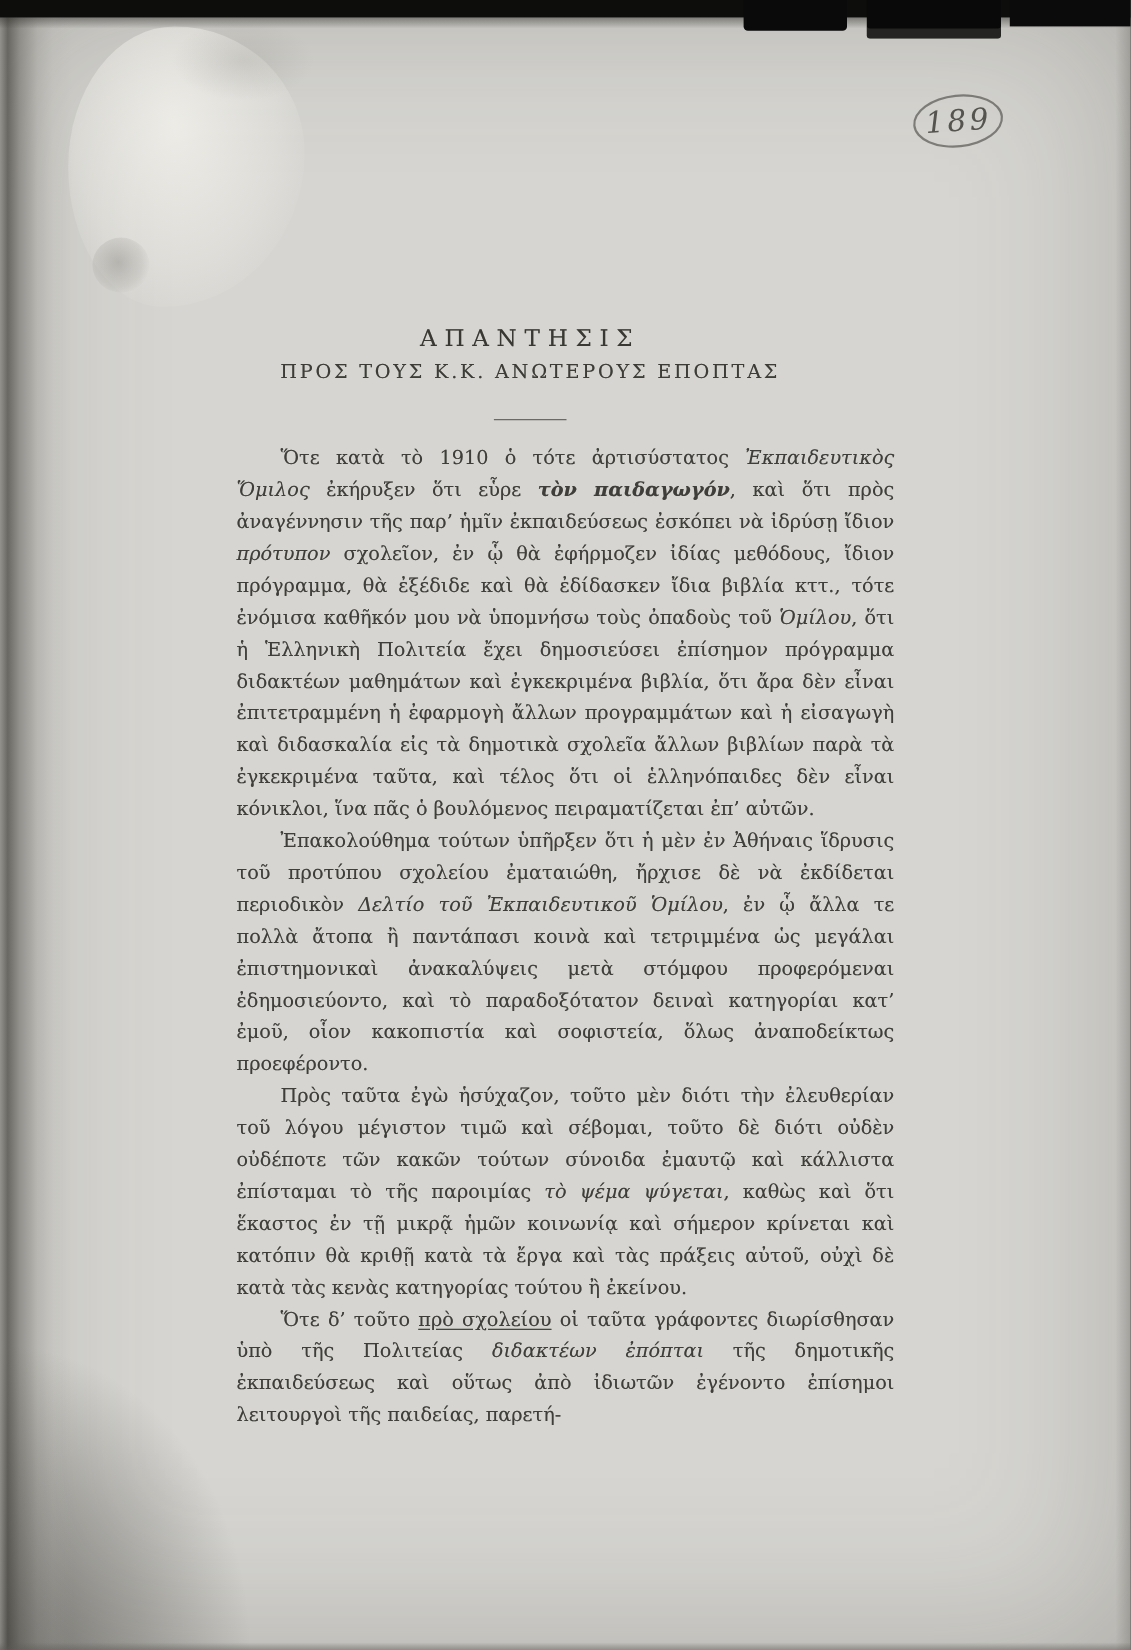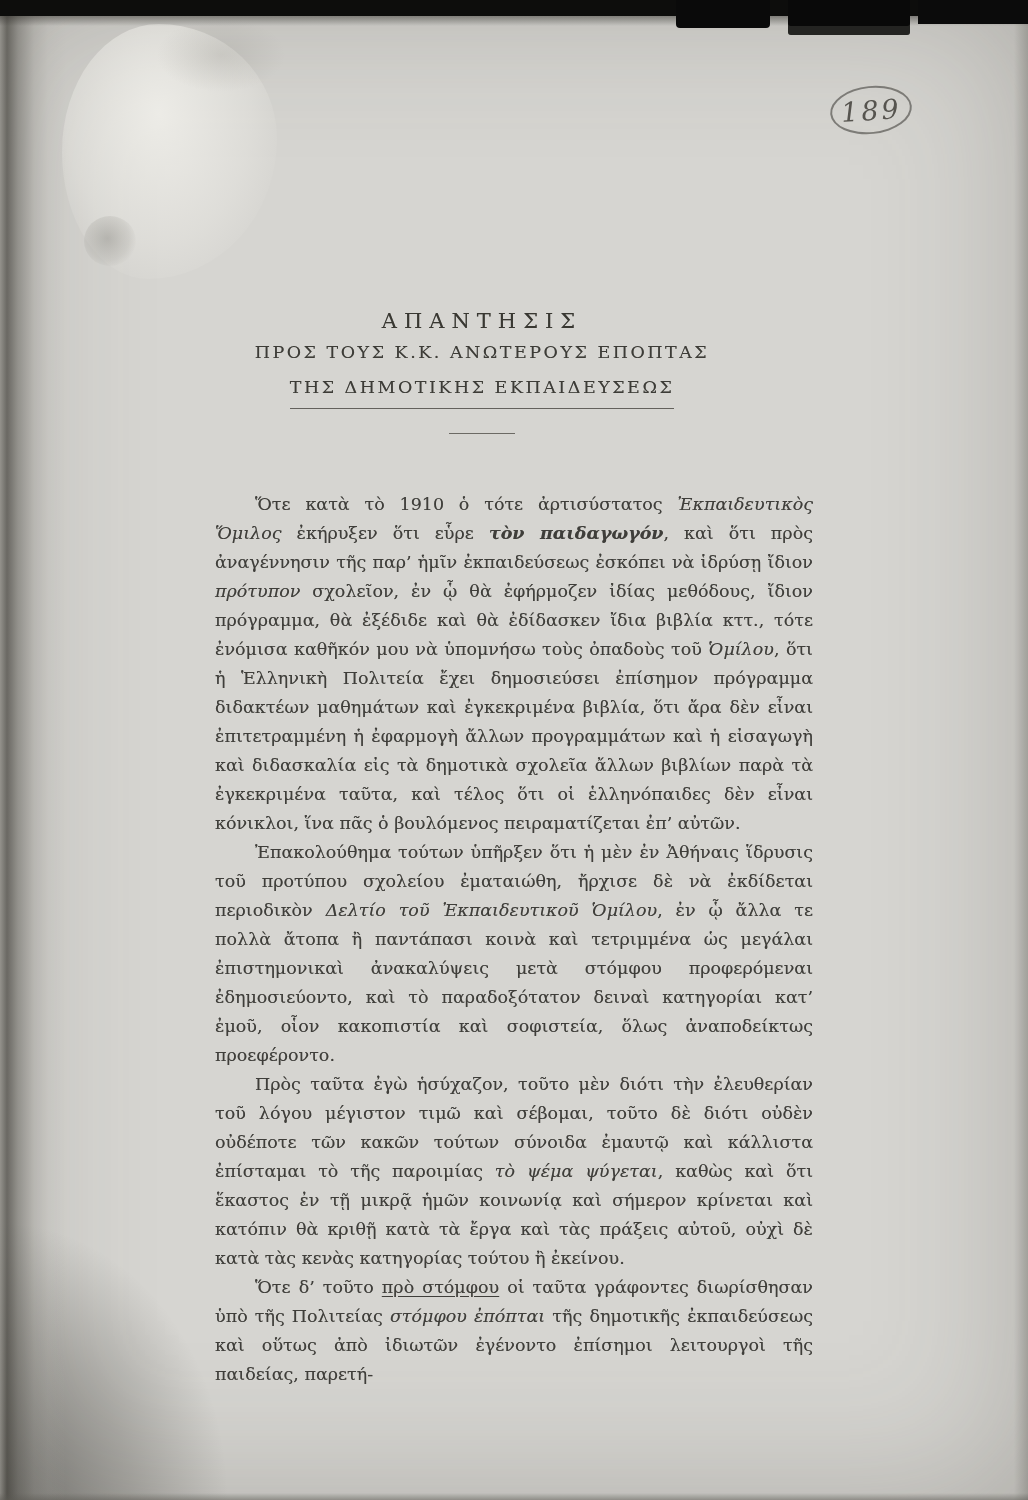--- a/index.html
+++ b/index.html
@@ -53,31 +53,31 @@
     border:2px solid rgba(92,90,86,0.72);
     border-radius:50%;
   }
   .annotation-number {
     font-style:italic; font-size:27px; letter-spacing:3px;
     color:#56544f; transform:rotate(2deg);
   }
 
   
   .content {
-    position:absolute; left:215px; top:17px; width:598px;
+    position:absolute; left:215px; top:4px; width:598px;
     color:#3f3e3a;
     text-shadow:0 0 0.6px rgba(63,62,58,0.45);
   }
   .heading-block { margin-top:290px; text-align:center; transform:translateX(-32px); }
   .doc-title { font-size:21px; font-weight:normal; letter-spacing:7px; color:#393832; line-height:28px; }
   .doc-subtitle { font-size:17.5px; letter-spacing:2.5px; line-height:35px; color:#3d3c37; }
   .underlined { display:inline-block; border-bottom:1.5px solid rgba(70,68,63,0.8); padding-bottom:3px; }
   .divider { width:66px; border:0; border-top:1.3px solid rgba(96,94,88,0.9); margin:24px auto 0; }
 
-  .body-text { margin-top:56px; font-size:17.5px; line-height:29px; text-align:justify; }
+  .body-text { margin-top:21px; font-size:17.5px; line-height:29px; text-align:justify; }
   .para { text-indent:40px; }
   .seg-normal { font-style:normal; }
   .seg-italic { font-style:italic; }
   .seg-bold-italic { font-style:italic; font-weight:bold; }
   .seg-underline { text-decoration:underline; text-underline-offset:3px; }
 </style>
 </head>
 <body>
 
 <div class="scan">
@@ -101,28 +101,27 @@
     </span>
   </div>
 
   <div class="content">
 
     <div class="heading-block">
       <h1 class="doc-title">ΑΠΑΝΤΗΣΙΣ</h1>
 
       <div class="doc-subtitle">
         <div>ΠΡΟΣ ΤΟΥΣ Κ.Κ. ΑΝΩΤΕΡΟΥΣ ΕΠΟΠΤΑΣ</div>
-        <div><span class="underlined">ΤΗΣ ΔΗΜΟΤΙΚΗΣ ΕΚΠΑΙΔΕΥΣΕΩΣ</span></div>
       </div>
 
       <hr class="divider">
     </div>
 
     <div class="body-text">
 
     <p class="para"><span class="seg seg-normal">Ὅτε κατὰ τὸ 1910 ὁ τότε ἀρτισύστατος </span><span class="seg seg-italic">Ἐκπαιδευτικὸς Ὅμιλος</span><span class="seg seg-normal"> ἐκήρυξεν ὅτι εὗρε </span><span class="seg seg-bold-italic">τὸν παιδαγωγόν</span><span class="seg seg-normal">, καὶ ὅτι πρὸς ἀναγέννησιν τῆς παρ’ ἡμῖν ἐκπαιδεύσεως ἐσκόπει νὰ ἱδρύσῃ ἴδιον </span><span class="seg seg-italic">πρότυπον</span><span class="seg seg-normal"> σχολεῖον, ἐν ᾧ θὰ ἐφήρμοζεν ἰδίας μεθόδους, ἴδιον πρόγραμμα, θὰ ἐξέδιδε καὶ θὰ ἐδίδασκεν ἴδια βιβλία κττ., τότε ἐνόμισα καθῆκόν μου νὰ ὑπομνήσω τοὺς ὀπαδοὺς τοῦ </span><span class="seg seg-italic">Ὁμίλου</span><span class="seg seg-normal">, ὅτι ἡ Ἑλληνικὴ Πολιτεία ἔχει δημοσιεύσει ἐπίσημον πρόγραμμα διδακτέων μαθημάτων καὶ ἐγκεκριμένα βιβλία, ὅτι ἄρα δὲν εἶναι ἐπιτετραμμένη ἡ ἐφαρμογὴ ἄλλων προγραμμάτων καὶ ἡ εἰσαγωγὴ καὶ διδασκαλία εἰς τὰ δημοτικὰ σχολεῖα ἄλλων βιβλίων παρὰ τὰ ἐγκεκριμένα ταῦτα, καὶ τέλος ὅτι οἱ ἑλληνόπαιδες δὲν εἶναι κόνικλοι, ἵνα πᾶς ὁ βουλόμενος πειραματίζεται ἐπ’ αὐτῶν.</span></p>
         <p class="para"><span class="seg seg-normal">Ἐπακολούθημα τούτων ὑπῆρξεν ὅτι ἡ μὲν ἐν Ἀθήναις ἵδρυσις τοῦ προτύπου σχολείου ἐματαιώθη, ἤρχισε δὲ νὰ ἐκδίδεται περιοδικὸν </span><span class="seg seg-italic">Δελτίο τοῦ Ἐκπαιδευτικοῦ Ὁμίλου</span><span class="seg seg-normal">, ἐν ᾧ ἄλλα τε πολλὰ ἄτοπα ἢ παντάπασι κοινὰ καὶ τετριμμένα ὡς μεγάλαι ἐπιστημονικαὶ ἀνακαλύψεις μετὰ στόμφου προφερόμεναι ἐδημοσιεύοντο, καὶ τὸ παραδοξότατον δειναὶ κατηγορίαι κατ’ ἐμοῦ, οἷον κακοπιστία καὶ σοφιστεία, ὅλως ἀναποδείκτως προεφέροντο.</span></p>
         <p class="para"><span class="seg seg-normal">Πρὸς ταῦτα ἐγὼ ἡσύχαζον, τοῦτο μὲν διότι τὴν ἐλευθερίαν τοῦ λόγου μέγιστον τιμῶ καὶ σέβομαι, τοῦτο δὲ διότι οὐδὲν οὐδέποτε τῶν κακῶν τούτων σύνοιδα ἐμαυτῷ καὶ κάλλιστα ἐπίσταμαι τὸ τῆς παροιμίας </span><span class="seg seg-italic">τὸ ψέμα ψύγεται</span><span class="seg seg-normal">, καθὼς καὶ ὅτι ἕκαστος ἐν τῇ μικρᾷ ἡμῶν κοινωνίᾳ καὶ σήμερον κρίνεται καὶ κατόπιν θὰ κριθῇ κατὰ τὰ ἔργα καὶ τὰς πράξεις αὐτοῦ, οὐχὶ δὲ κατὰ τὰς κενὰς κατηγορίας τούτου ἢ ἐκείνου.</span></p>
-        <p class="para"><span class="seg seg-normal">Ὅτε δ’ τοῦτο </span><span class="seg seg-underline">πρὸ στόμφου</span><span class="seg seg-normal"> οἱ ταῦτα γράφοντες διωρίσθησαν ὑπὸ τῆς Πολιτείας </span><span class="seg seg-italic">στόμφου ἐπόπται</span><span class="seg seg-normal"> τῆς δημοτικῆς ἐκπαιδεύσεως καὶ οὕτως ἀπὸ ἰδιωτῶν ἐγένοντο ἐπίσημοι λειτουργοὶ τῆς παιδείας, παρετή-</span></p>
+        <p class="para"><span class="seg seg-normal">Ὅτε δ’ τοῦτο </span><span class="seg seg-underline">πρὸ σχολείου</span><span class="seg seg-normal"> οἱ ταῦτα γράφοντες διωρίσθησαν ὑπὸ τῆς Πολιτείας </span><span class="seg seg-italic">διδακτέων ἐπόπται</span><span class="seg seg-normal"> τῆς δημοτικῆς ἐκπαιδεύσεως καὶ οὕτως ἀπὸ ἰδιωτῶν ἐγένοντο ἐπίσημοι λειτουργοὶ τῆς παιδείας, παρετή-</span></p>
       </div>
 
   </div>
 </div>
 
 </body></html>

